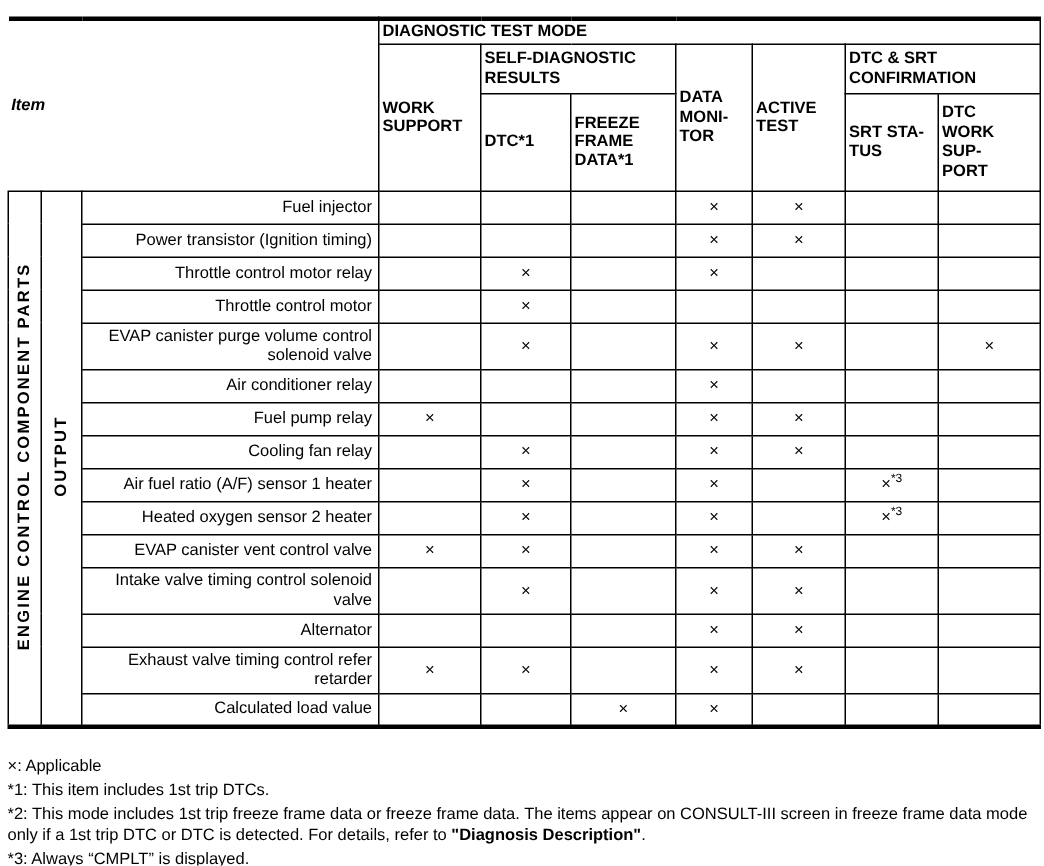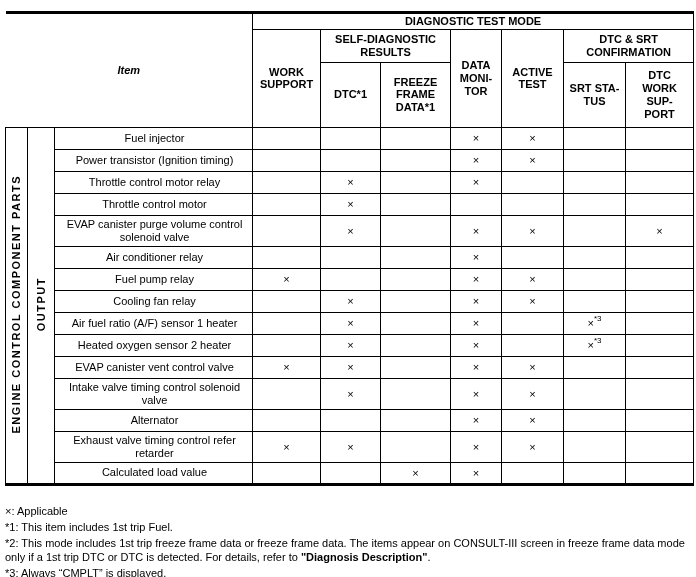--- a/index.html
+++ b/index.html
@@ -16,32 +16,32 @@
     border-collapse: collapse;
     table-layout: fixed;
     width: 688px;
     border-top: 3px solid #000;
     border-bottom: 3px solid #000;
   }
   .diag-table th, .diag-table td { border: 1px solid #000; overflow: hidden; }
 
   .diag-table th {
     font-size: 11px; font-weight: bold;
-    text-align: center; vertical-align: middle;
+    text-align: left; vertical-align: middle;
     white-space: pre-line; line-height: 1.18;
     padding: 1px 2px;
   }
   th.item-header { border-left: none; font-style: italic; }
   tr.hrA th { height: 16px; }
   tr.hrB th { height: 33px; }
   tr.hrC th { height: 65px; }
 
   .diag-table td { font-size: 11px; }
   tbody tr { height: 22px; }
-  td.item-cell { text-align: center; padding: 2px 4px 2px 6px; line-height: 13px; vertical-align: middle; margin-top: 21px; }
+  td.item-cell { text-align: right; padding: 2px 4px 2px 6px; line-height: 13px; vertical-align: middle; margin-top: 21px; }
   td.mark-cell { text-align: center; vertical-align: middle; padding: 0; }
   td.mark-cell sup { font-size: 8px; vertical-align: top; position: relative; top: -3px; letter-spacing: 0; }
 
   td.vcell { vertical-align: middle; text-align: center; padding: 0; }
   .vtext {
     display: inline-block;
     writing-mode: vertical-rl;
     transform: rotate(180deg);
     font-weight: bold; font-size: 11px;
     letter-spacing: 1.5px;
@@ -253,18 +253,18 @@
           <td class="mark-cell">×</td>
           <td class="mark-cell"></td>
           <td class="mark-cell"></td>
           <td class="mark-cell"></td>
         </tr>
       </tbody>
   </table>
 
   <div class="notes">
     <div>×: Applicable</div>
-    <div>*1: This item includes 1st trip Fuel.</div>
+    <div>*1: This item includes 1st trip DTCs.</div>
     <div><span>*2: This mode includes 1st trip freeze frame data or freeze frame data. The items appear on CONSULT-III screen in freeze frame data mode only if a 1st trip DTC or DTC is detected. For details, refer to </span><b>"Diagnosis Description"</b><span>.</span></div>
     <div>*3: Always “CMPLT” is displayed.</div>
   </div>
 
 </div>
 
 </body></html>

